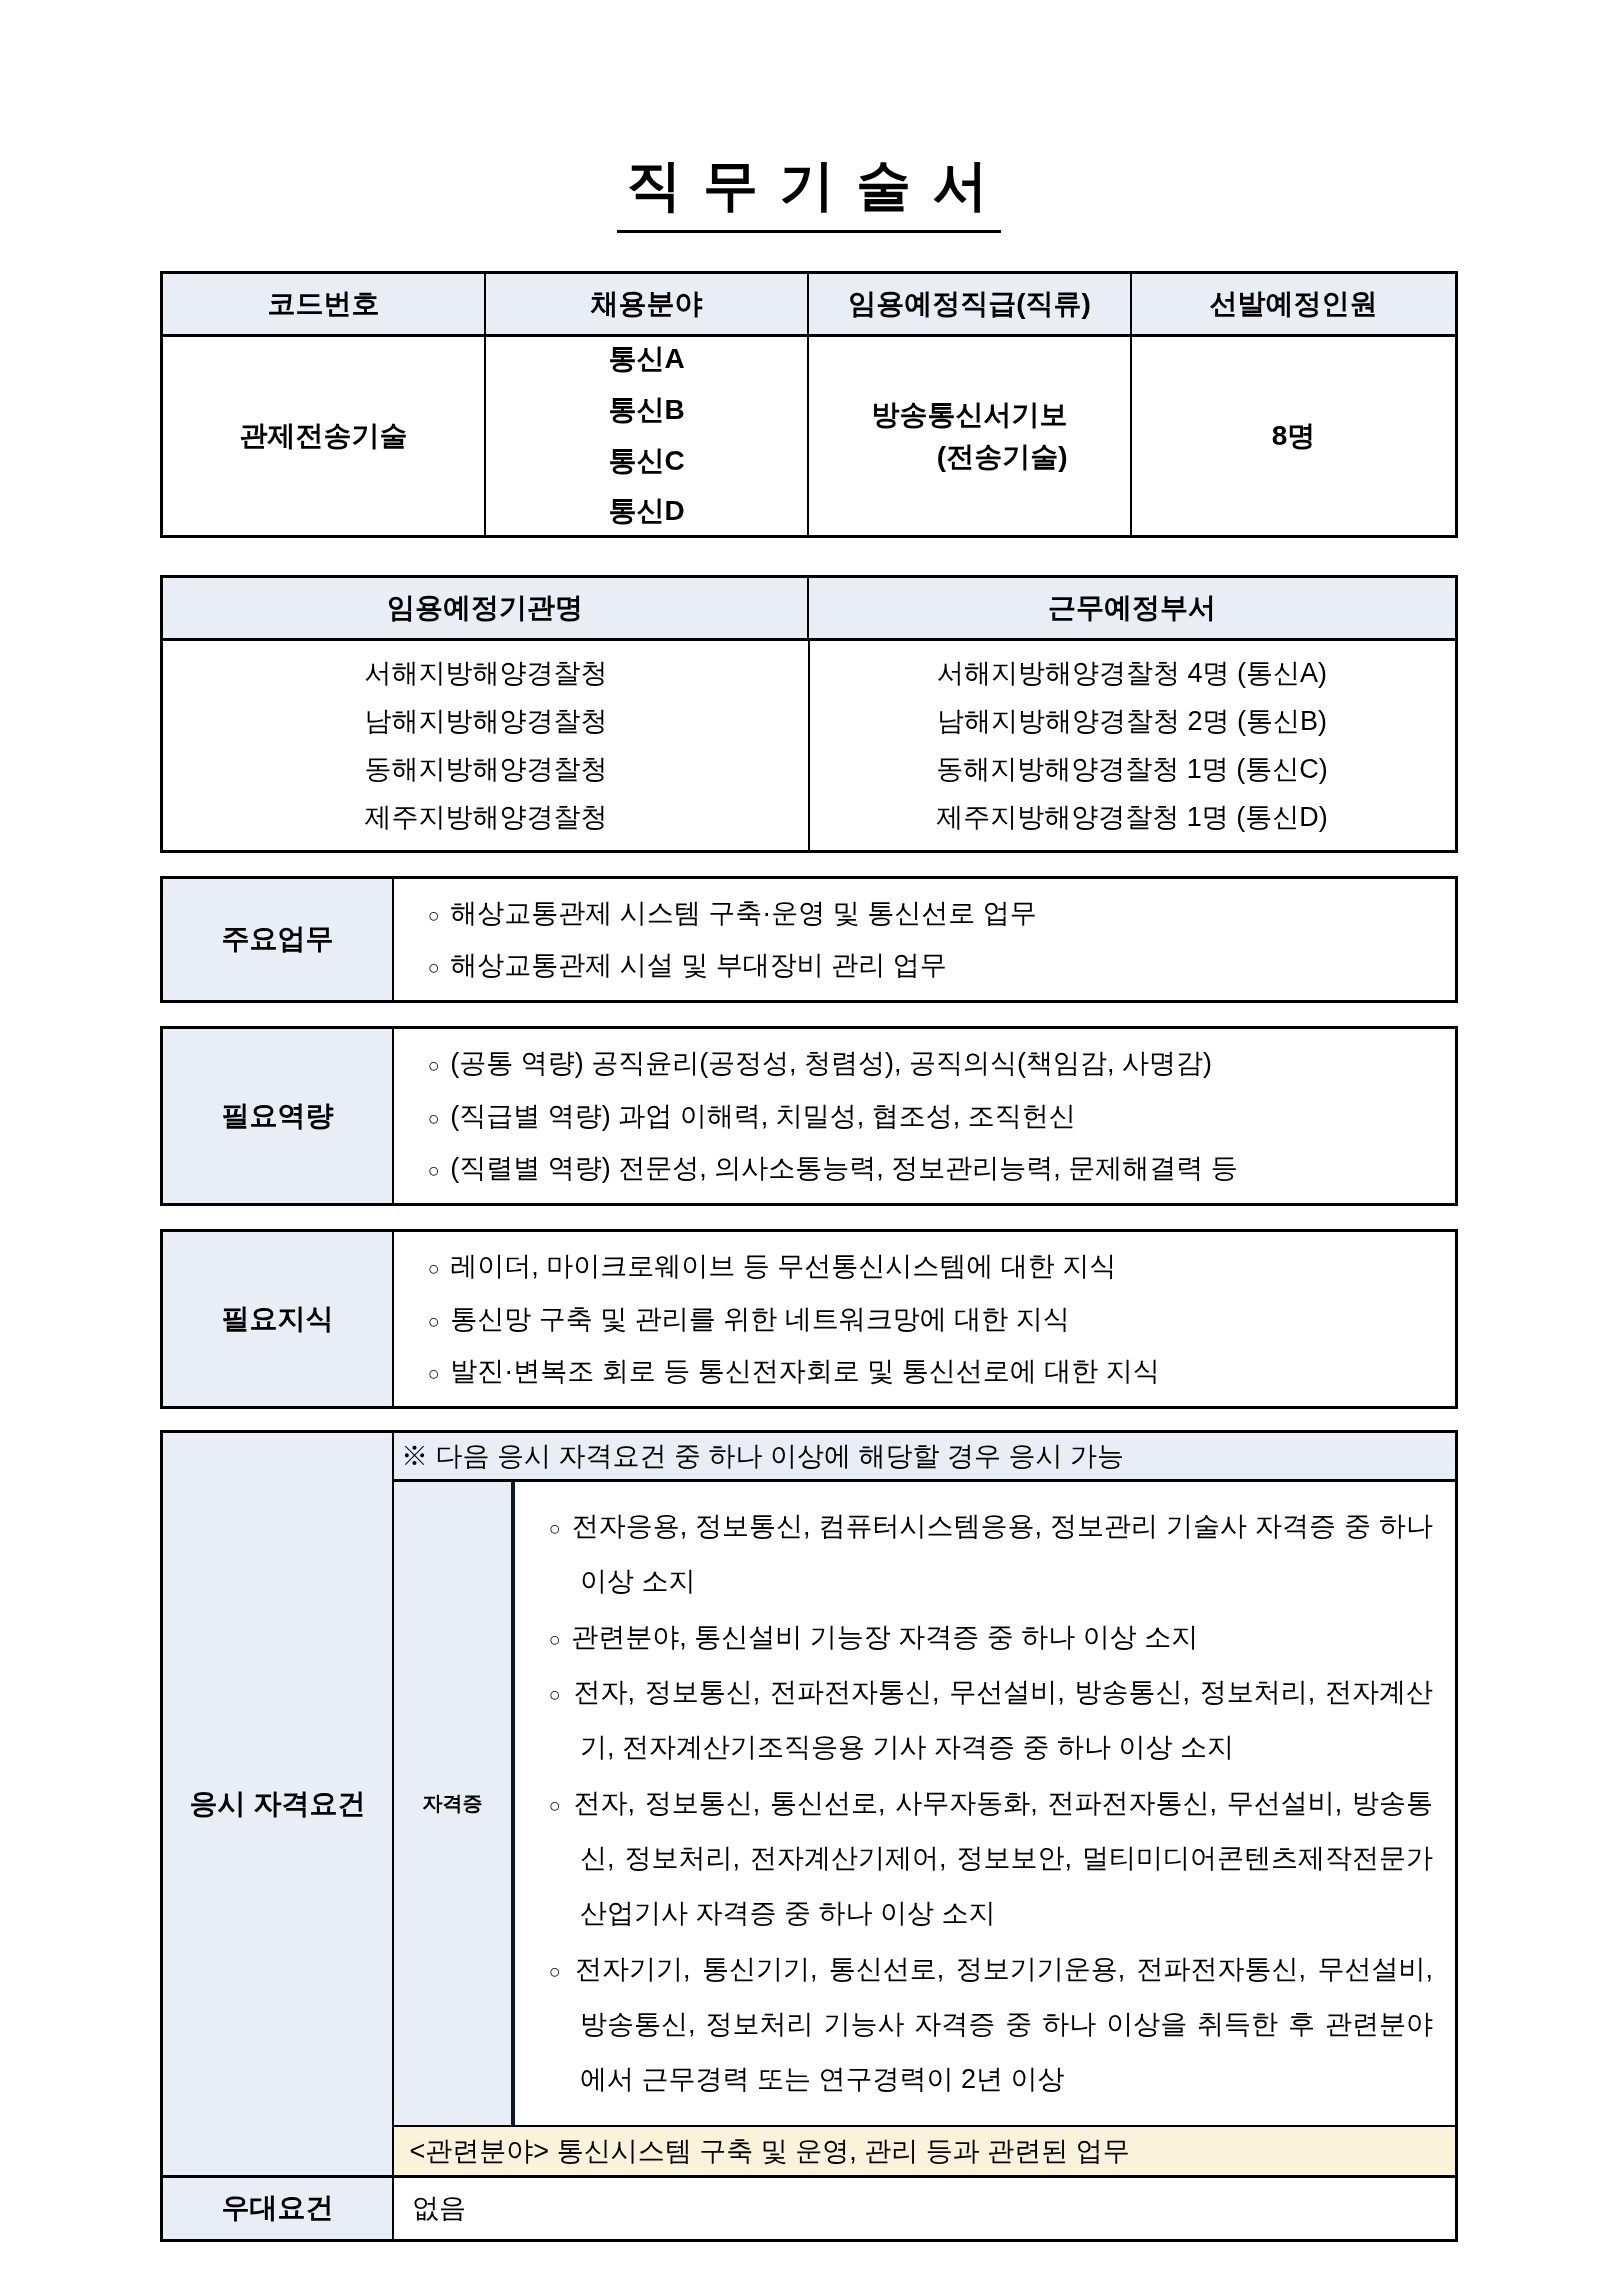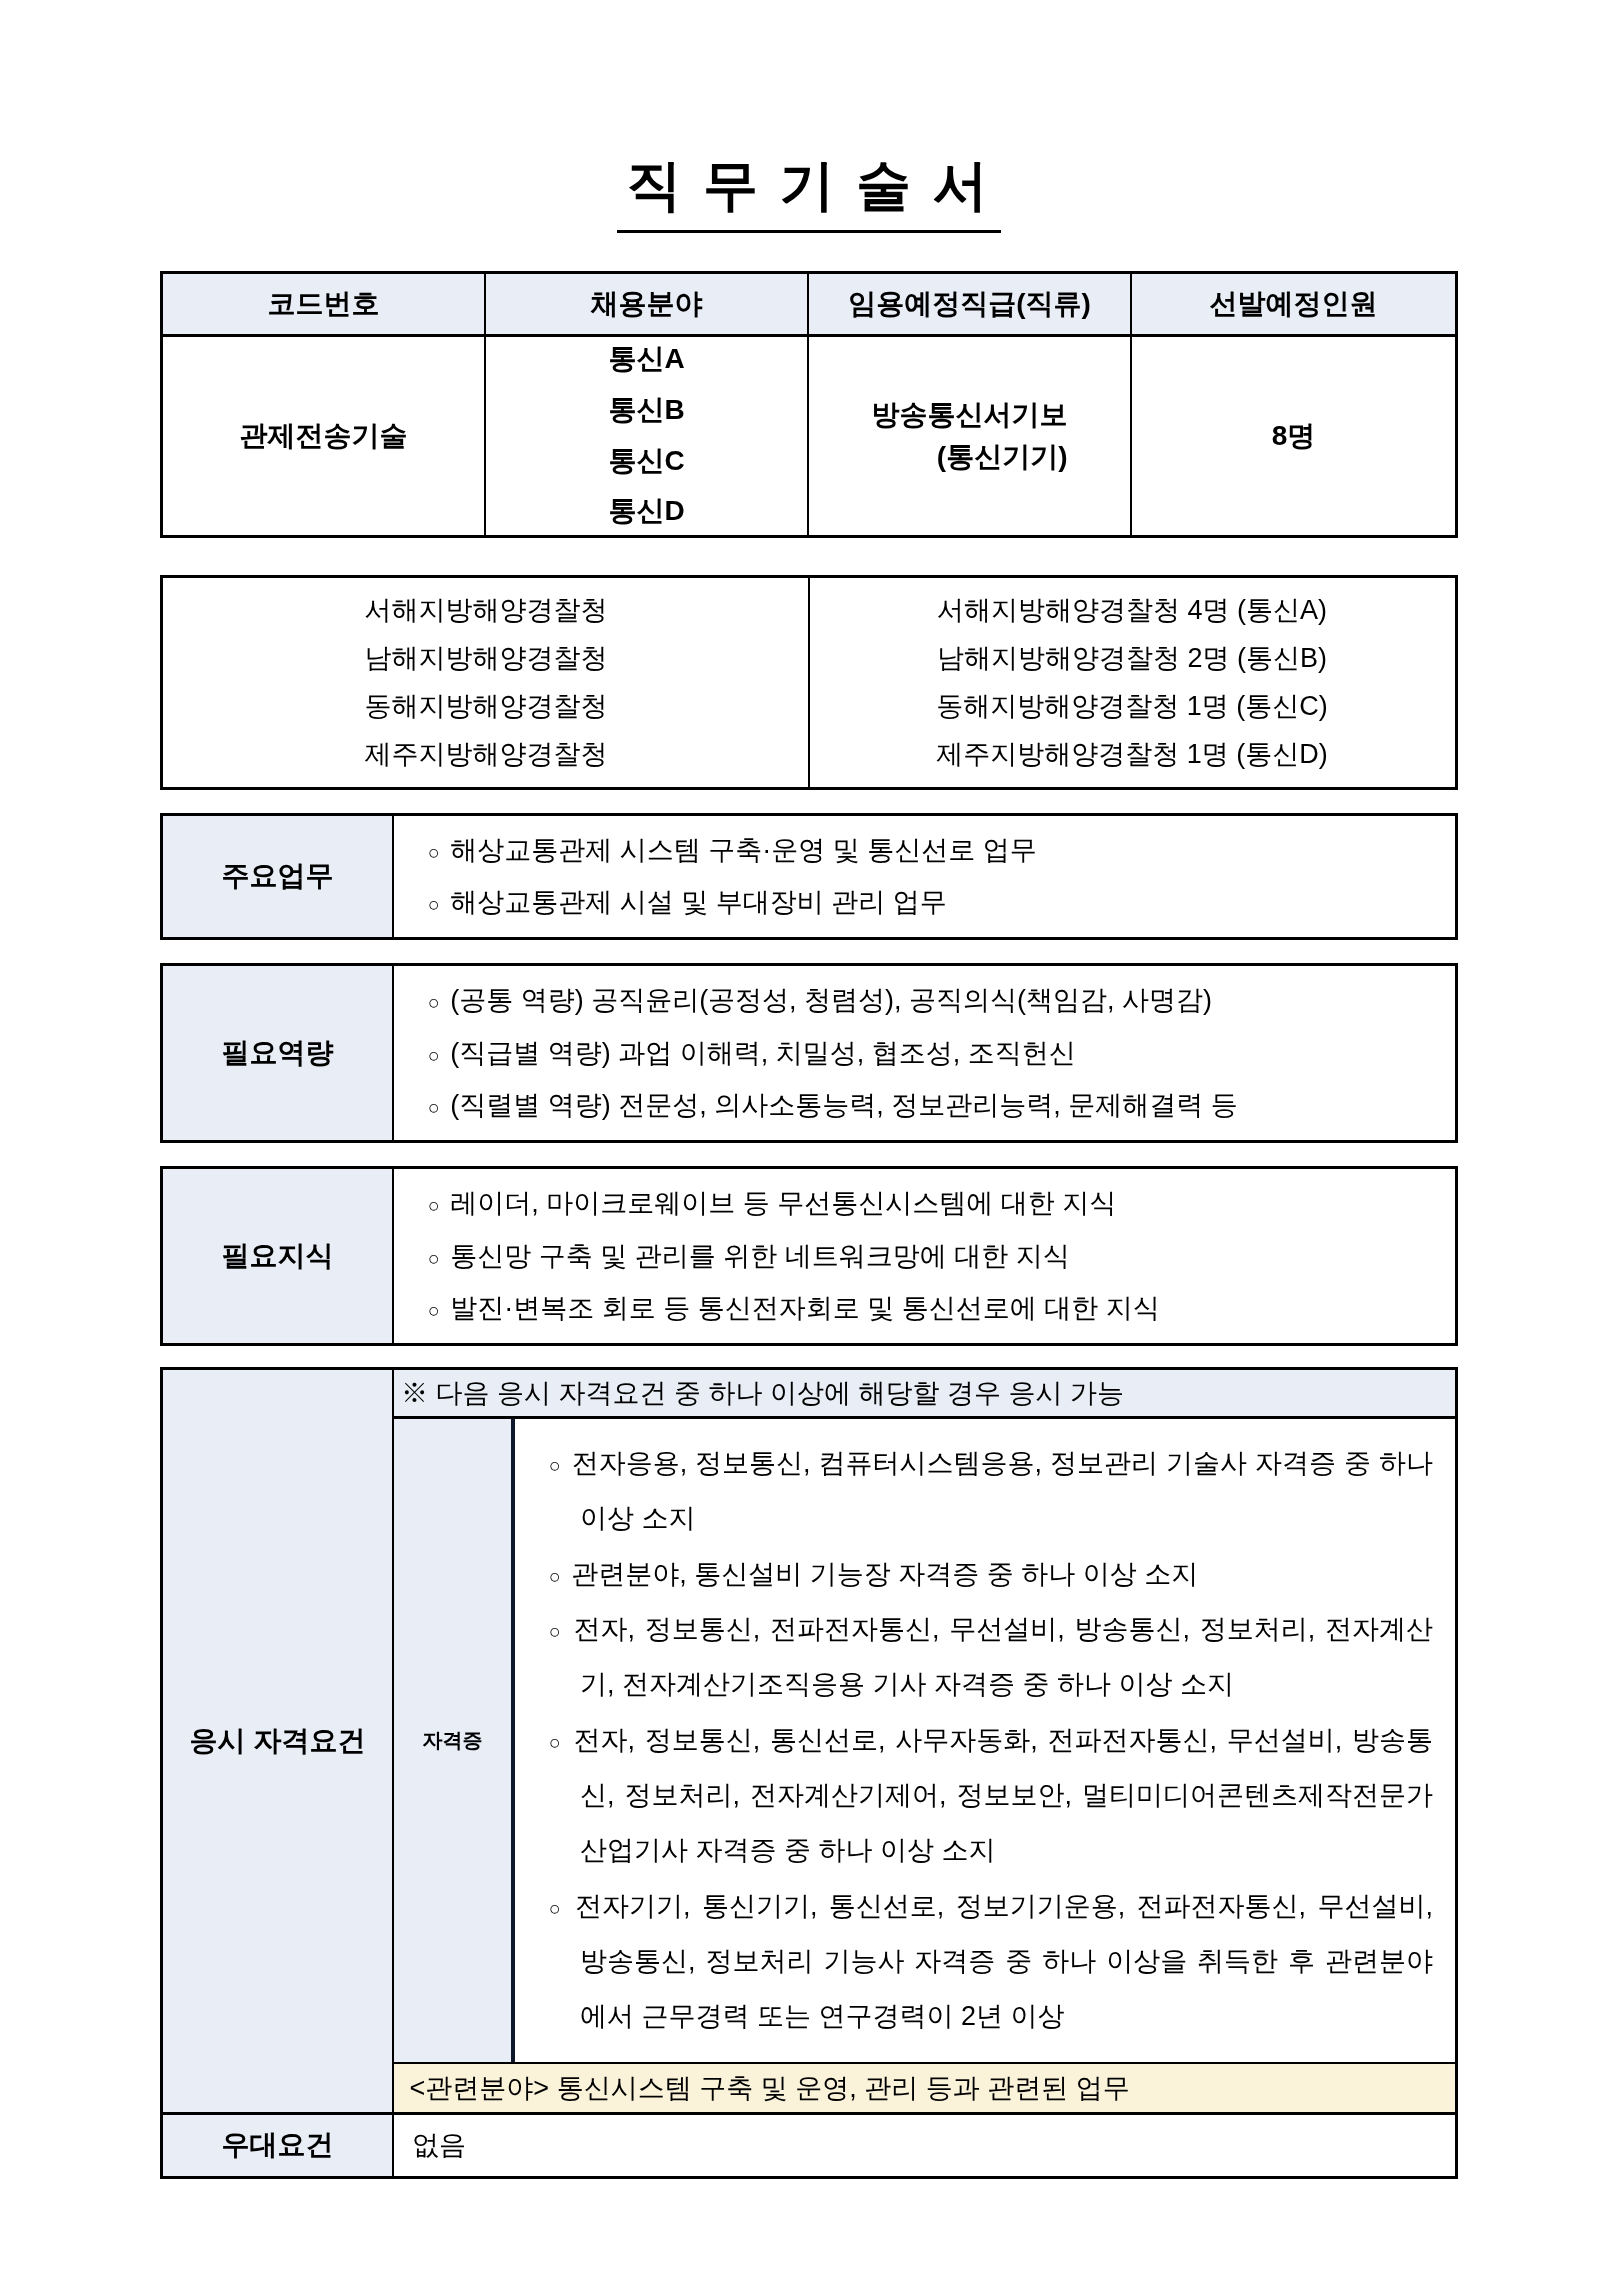--- a/index.html
+++ b/index.html
@@ -198,26 +198,30 @@
         <div class="cell">임용예정직급(직류)</div>
         <div class="cell">선발예정인원</div>
       </div>
       <div class="t1-body">
         <div class="cell">관제전송기술</div>
         <div class="cell codes preline">통신A
 통신B
 통신C
 통신D</div>
         <div class="cell grade preline">방송통신서기보
-(통신기기)</div>
+(전송기술)</div>
         <div class="cell">8명</div>
       </div>
     </div>
 
     <div class="tbl t2">
+      <div class="t2-head">
+        <div class="cell">임용예정기관명</div>
+        <div class="cell">근무예정부서</div>
+      </div>
       <div class="t2-body">
         <div class="vline"></div>
 
           <div class="t2row">
             <div class="t2cell">서해지방해양경찰청</div>
             <div class="t2cell">서해지방해양경찰청 4명 (통신A)</div>
           </div>
 
           <div class="t2row">
             <div class="t2cell">남해지방해양경찰청</div>

